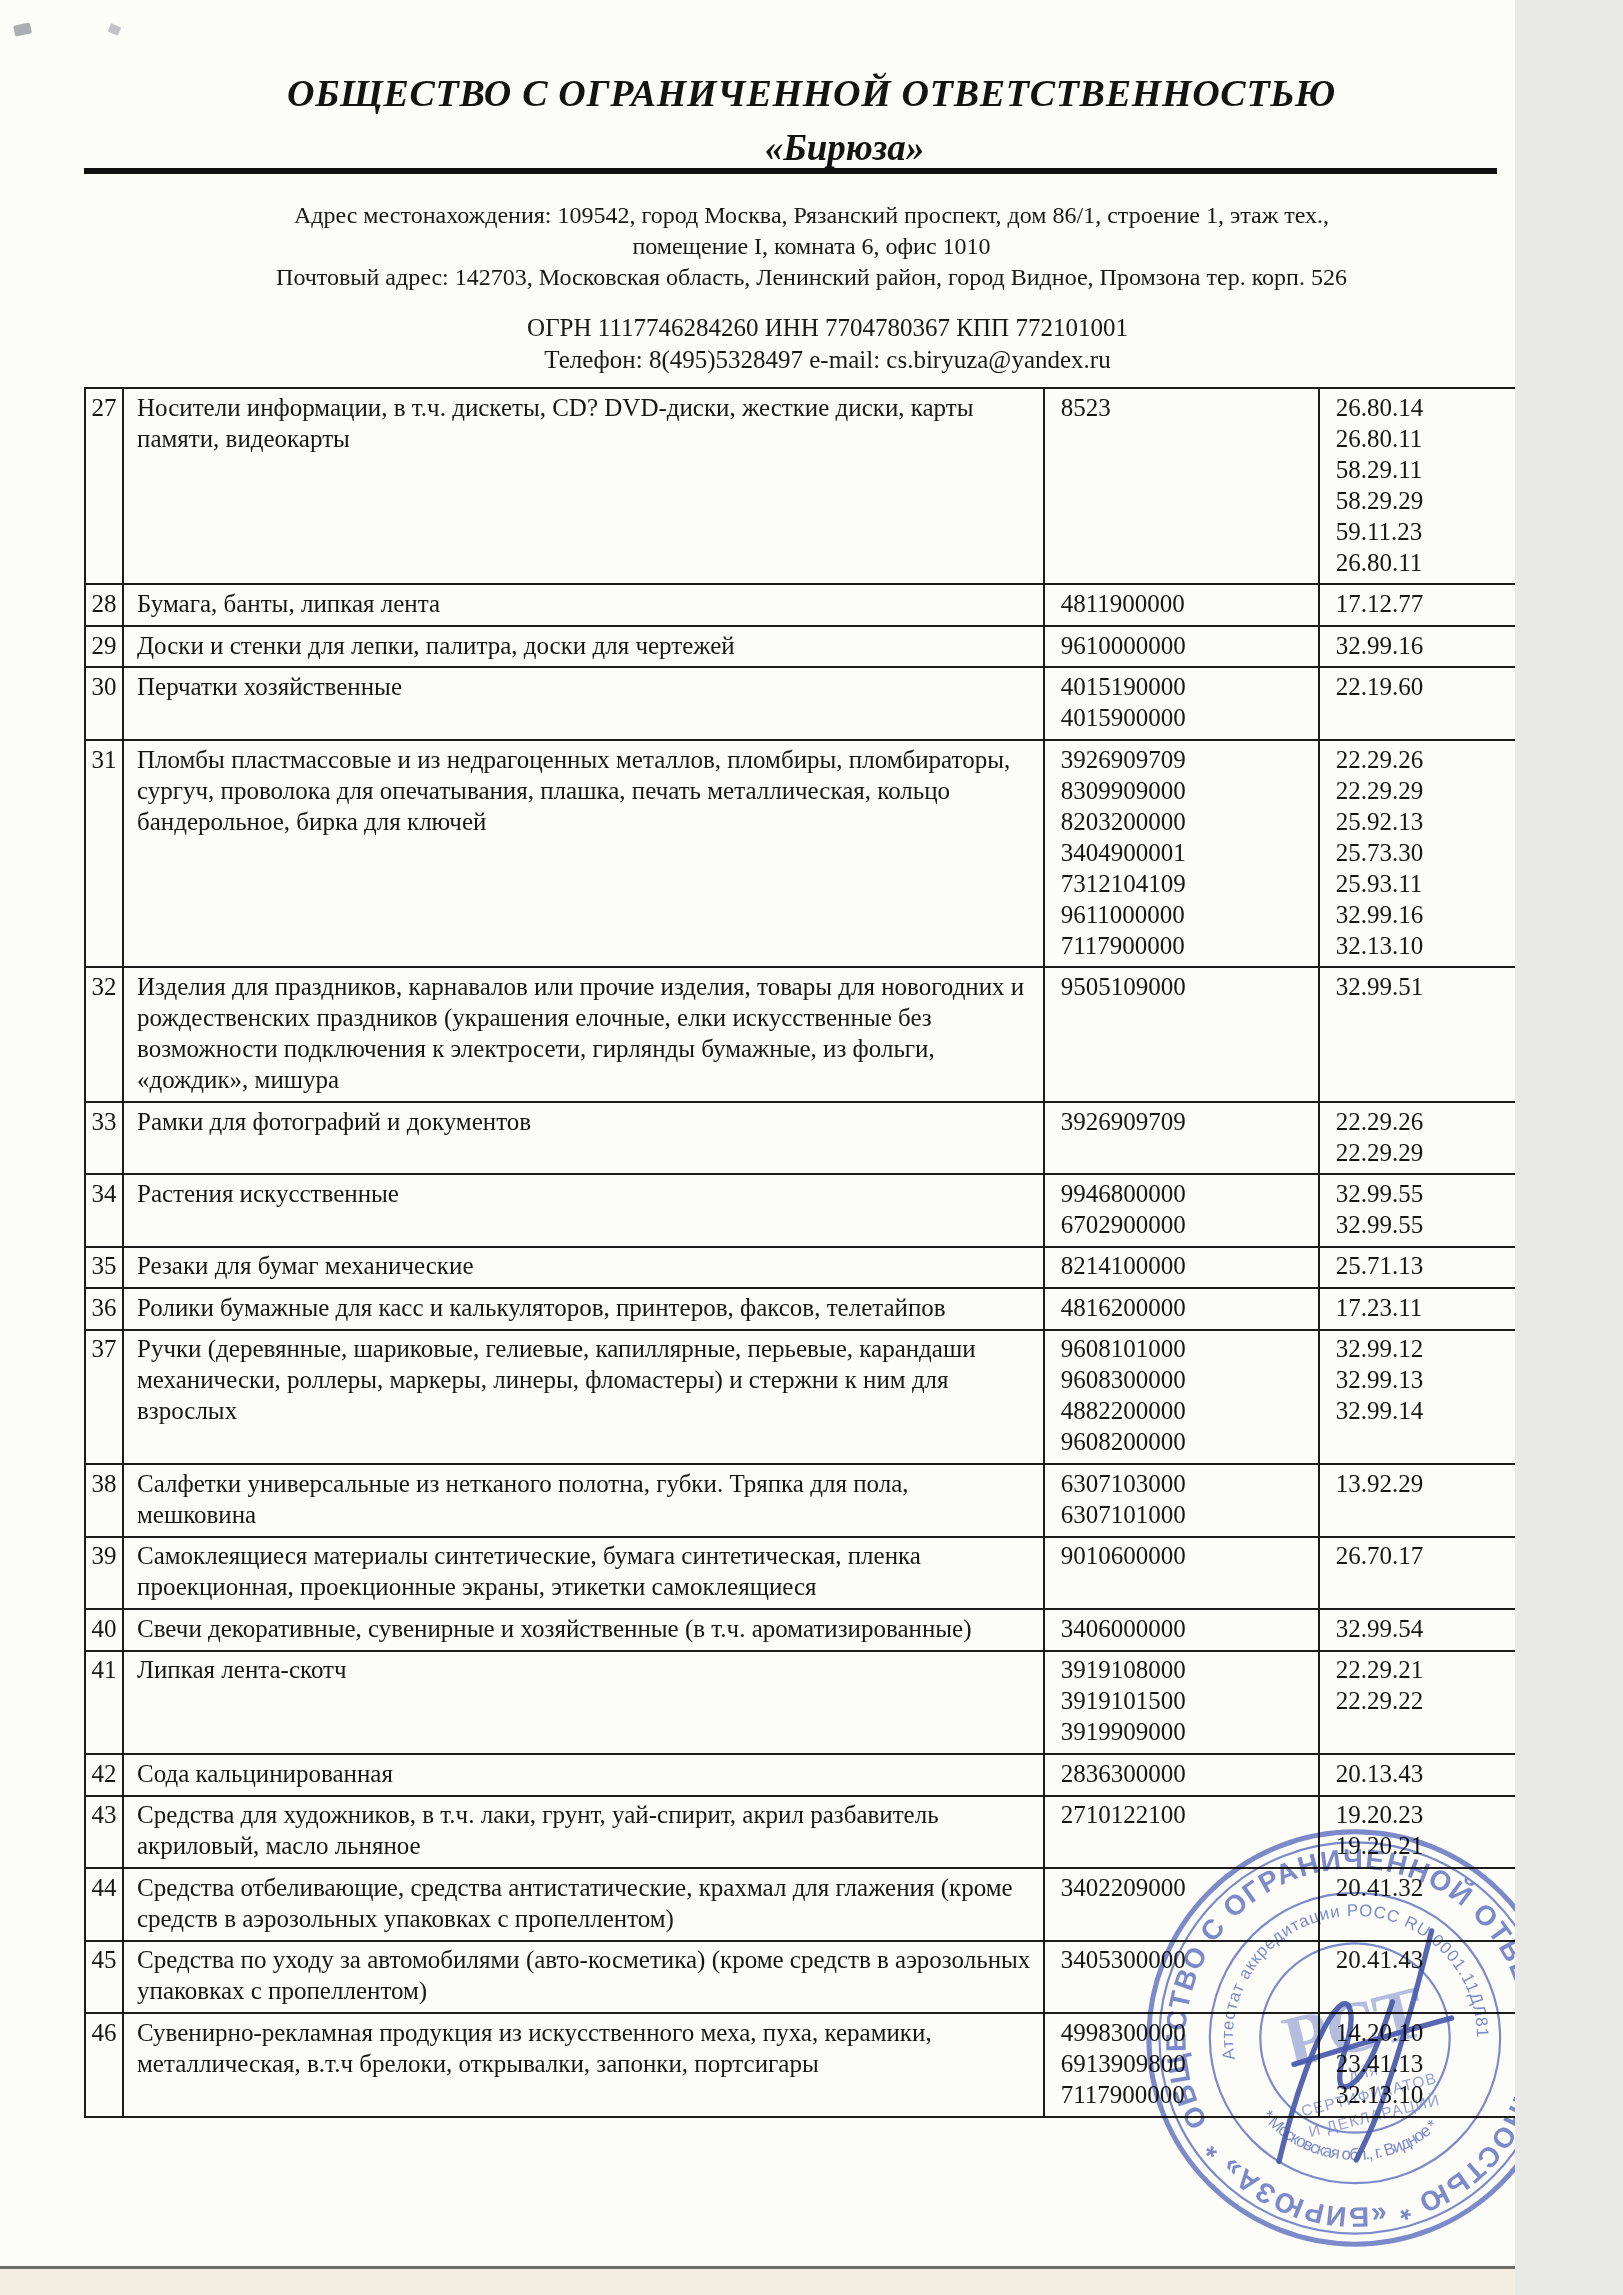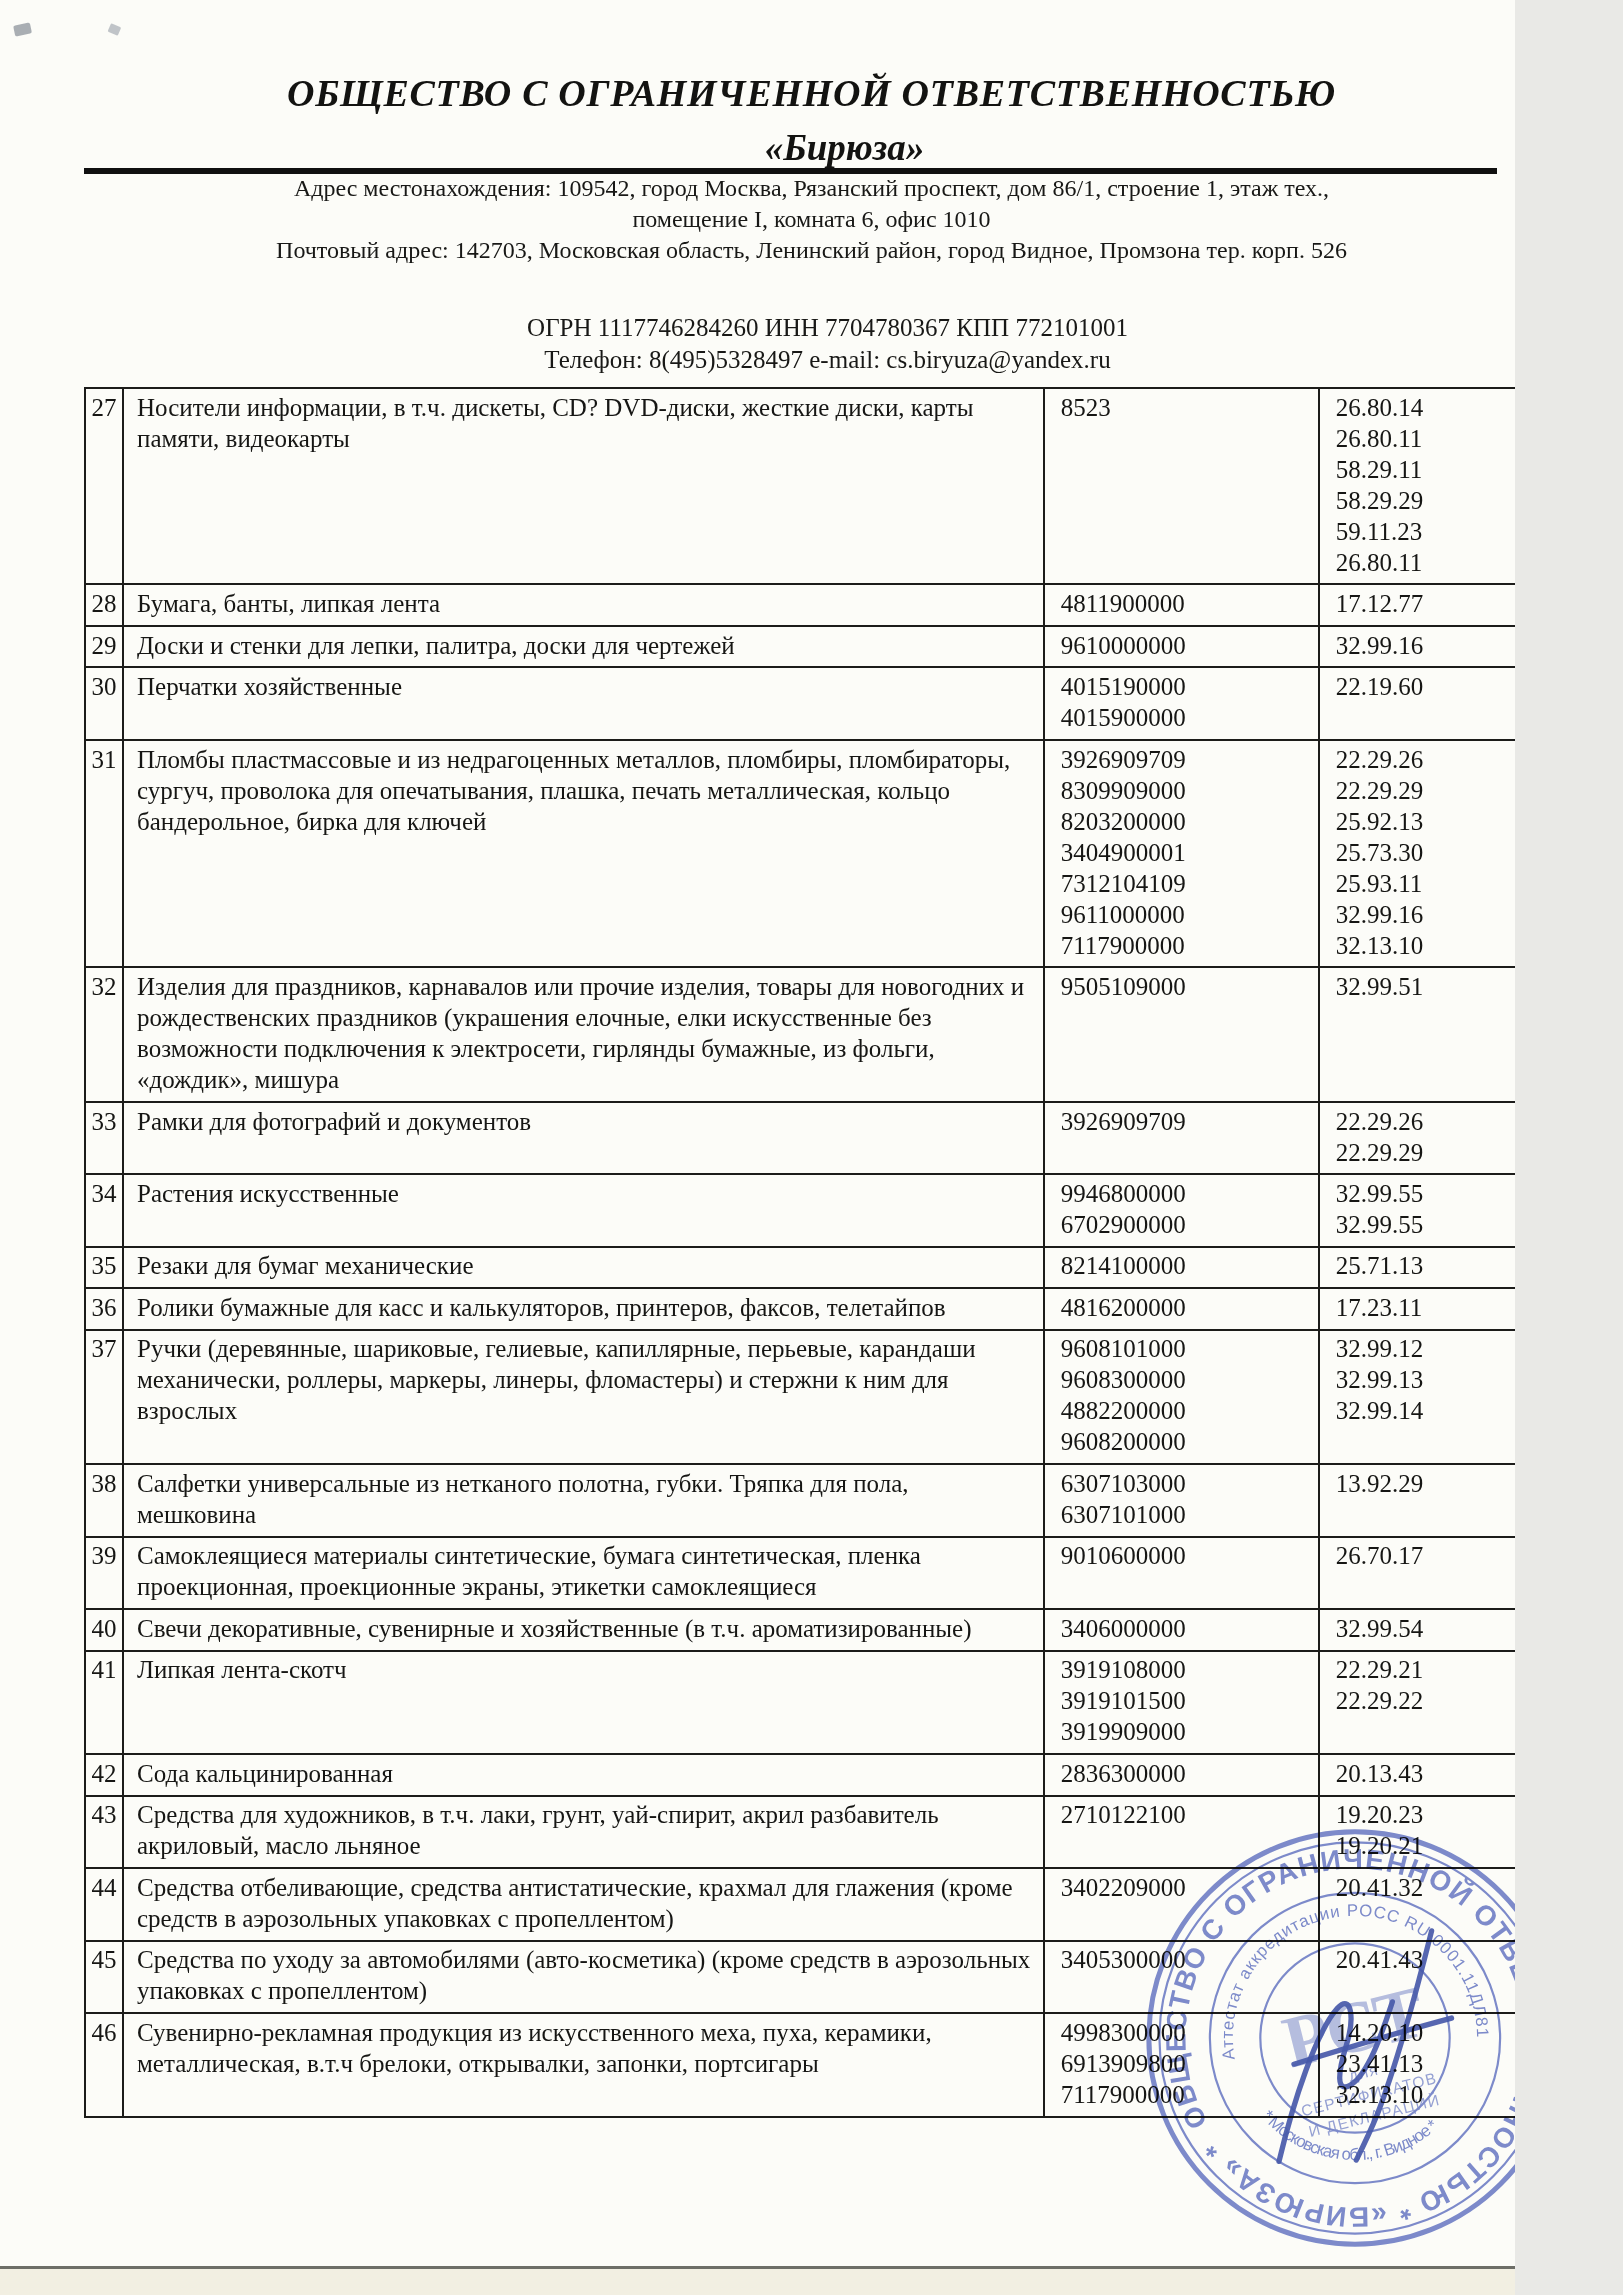--- a/index.html
+++ b/index.html
@@ -19,21 +19,21 @@
   .below-edge { position:absolute; left:0; top:2269px; width:1623px; height:27px;
     background:#f2efe2; }
 
   
   .hdr-title { position:absolute; left:0; top:71px; width:1623px; text-align:center;
     font-size:38px; font-weight:bold; font-style:italic; letter-spacing:0.7px; color:#131311; }
   .hdr-subtitle { position:absolute; left:0; top:126px; width:1623px; text-align:center;
     font-size:37px; font-weight:bold; font-style:italic; color:#131311;padding-left:33px; }
   .hdr-rule { position:absolute; left:84px; top:168px; width:1413px; height:5.9px;
     background:#101010; }
-  .hdr-address { position:absolute; left:0; top:173px; width:1623px; text-align:center;
+  .hdr-address { position:absolute; left:0; top:200px; width:1623px; text-align:center;
     font-size:24px; line-height:31px; color:#181816; }
   .hdr-reg { position:absolute; left:0; top:312px; width:1623px; text-align:center;
     font-size:25px; line-height:32px; color:#181816;padding-left:16px; }
 
   
   table.products { position:absolute; left:84px; top:387px; width:1442px;
     border-collapse:collapse; table-layout:fixed; }
   table.products td {
     border:2px solid #1c1c1a; border-top-width:2.6px; border-bottom-width:2.6px;
     vertical-align:top; font-size:25px; line-height:1.24;

